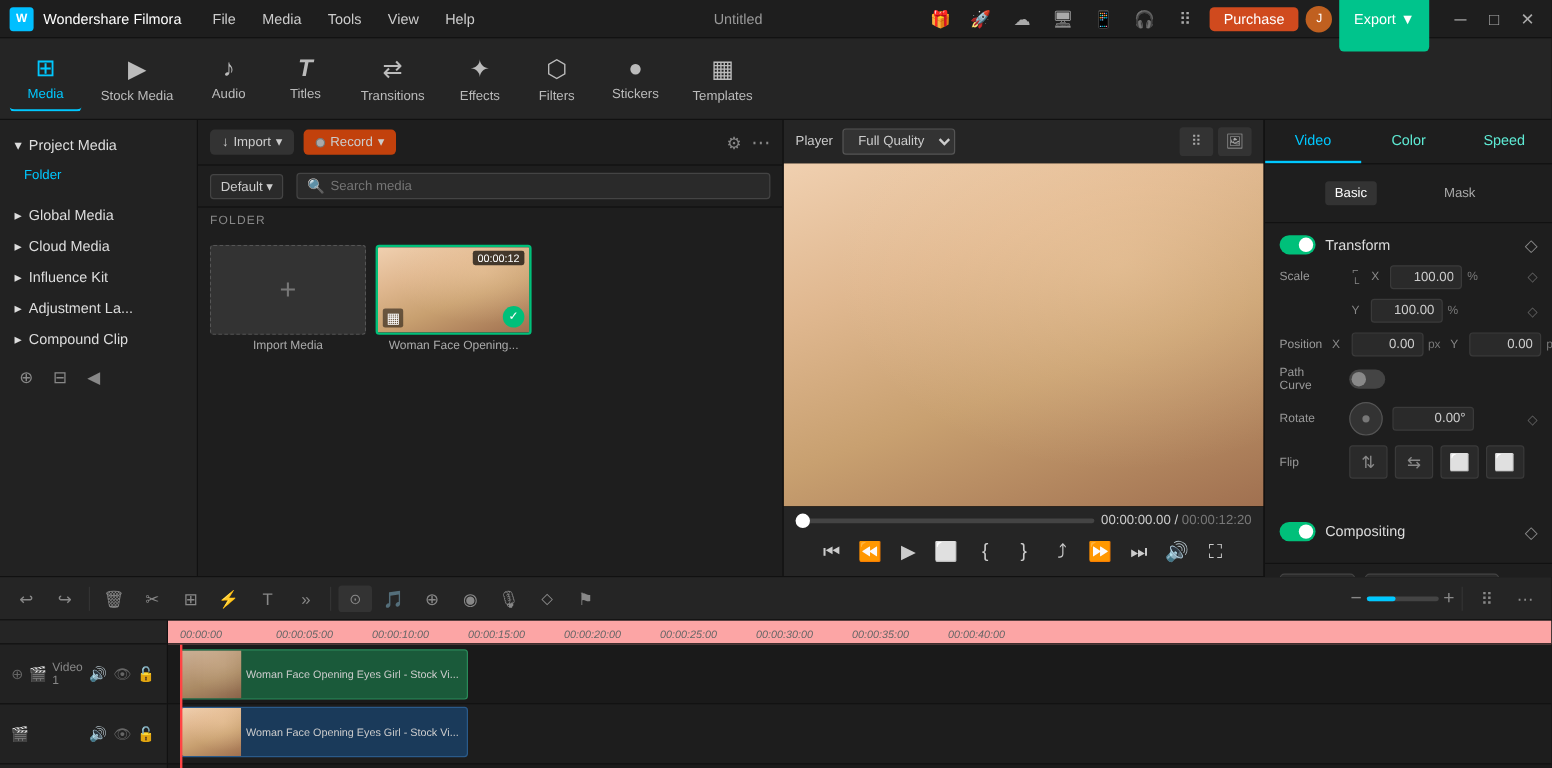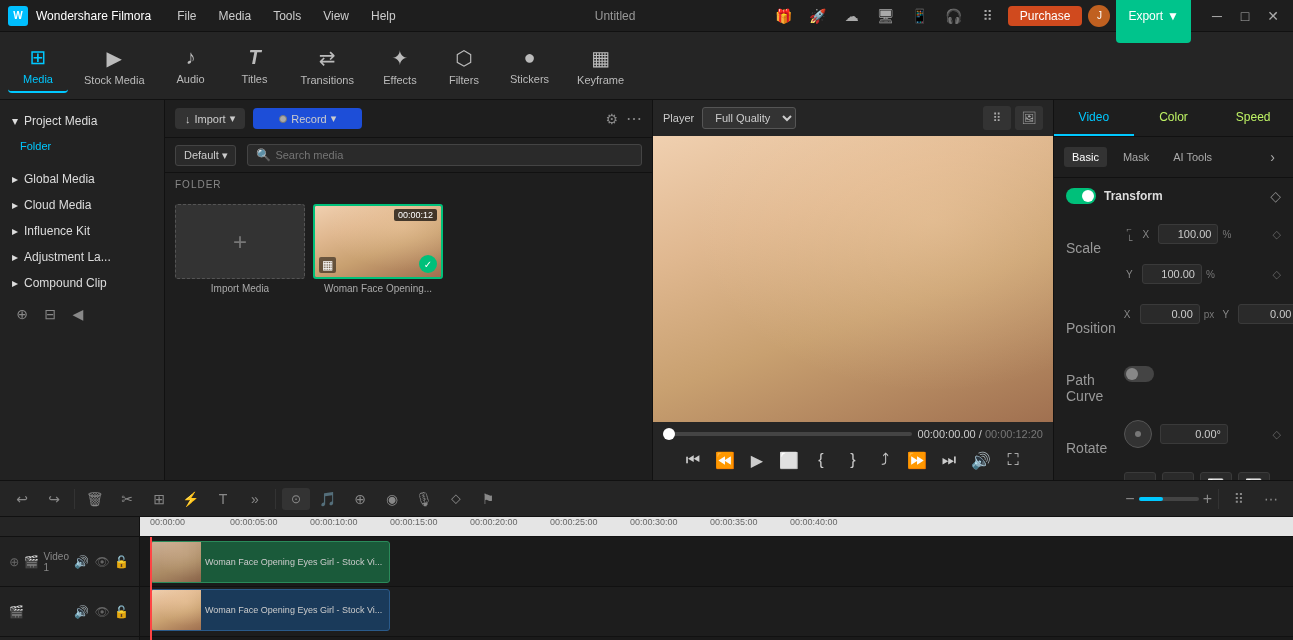--- a/index.html
+++ b/index.html
@@ -35,21 +35,21 @@
     .sidebar-header { display: flex; align-items: center; gap: 6px; padding: 6px 12px; color: #ddd; font-size: 12px; cursor: pointer; }
     .sidebar-item { padding: 6px 20px; color: #aaa; cursor: pointer; font-size: 11px; }
     .sidebar-item.active { color: #00c8ff; }
     .sidebar-actions { display: flex; gap: 4px; padding: 6px 10px; }
     .sidebar-action-btn { width: 24px; height: 24px; background: none; border: none; color: #888; cursor: pointer; font-size: 14px; display: flex; align-items: center; justify-content: center; }
     
     
     #media-panel { flex: 1; background: #1e1e1e; display: flex; flex-direction: column; border-right: 1px solid #111; overflow: hidden; }
     .media-toolbar { display: flex; align-items: center; gap: 8px; padding: 8px 10px; border-bottom: 1px solid #111; }
     .import-btn { background: #333; color: #ccc; border: none; padding: 4px 10px; border-radius: 4px; cursor: pointer; font-size: 11px; display: flex; align-items: center; gap: 4px; }
-    .record-btn { background: #1d4ed8; color: #ccc; border: none; padding: 4px 26px; border-radius: 4px; cursor: pointer; font-size: 11px; display: flex; align-items: center; gap: 4px; }
+    .record-btn { background: #c2410c; color: #ccc; border: none; padding: 4px 10px; border-radius: 4px; cursor: pointer; font-size: 11px; display: flex; align-items: center; gap: 4px; }
     .record-dot { width: 8px; height: 8px; border-radius: 50%; background: #aaa; border: 1px solid #777; }
     .media-filter-btn { background: none; border: none; color: #888; cursor: pointer; font-size: 14px; margin-left: auto; }
     .media-more-btn { background: none; border: none; color: #888; cursor: pointer; font-size: 16px; }
     .media-sub-toolbar { display: flex; align-items: center; gap: 11px; padding: 6px 10px; border-bottom: 1px solid #111; }
     .default-select { background: #2a2a2a; border: 1px solid #444; color: #ccc; padding: 3px 8px; border-radius: 3px; font-size: 11px; cursor: pointer; }
     .search-box { display: flex; align-items: center; gap: 4px; background: #2a2a2a; border: 1px solid #444; border-radius: 3px; padding: 3px 8px; flex: 1; }
     .search-box input { background: none; border: none; color: #ccc; font-size: 11px; outline: none; flex: 1; }
     .media-section-label { padding: 6px 10px; color: #888; font-size: 10px; text-transform: uppercase; letter-spacing: 1px; }
     .media-grid { display: flex; flex-wrap: wrap; gap: 8px; padding: 8px 10px; overflow-y: auto; }
     .media-item { width: 130px; display: flex; flex-direction: column; align-items: center; cursor: pointer; }
@@ -76,34 +76,34 @@
     .timeline-progress-fill { width: 0%; height: 100%; background: #00c8ff; border-radius: 2px; }
     .timeline-thumb { width: 12px; height: 12px; border-radius: 50%; background: #fff; position: absolute; top: -4px; left: 0; }
     .preview-btns { display: flex; align-items: center; gap: 4px; justify-content: center; }
     .preview-btn { background: none; border: none; color: #ccc; cursor: pointer; font-size: 16px; width: 28px; height: 28px; display: flex; align-items: center; justify-content: center; }
     .time-display { color: #ccc; font-size: 11px; margin-left: auto; }
     .time-total { color: #777; }
     
     
     #properties { width: 240px; background: #1e1e1e; border-left: 1px solid #111; display: flex; flex-direction: column; overflow-y: auto; }
     .props-tabs { display: flex; border-bottom: 1px solid #111; }
-    .props-tab { flex: 1; text-align: center; padding: 10px 4px; color: #bef264; font-size: 12px; cursor: pointer; }
+    .props-tab { flex: 1; text-align: center; padding: 10px 4px; color: #5eead4; font-size: 12px; cursor: pointer; }
     .props-tab.active { color: #00c8ff; border-bottom: 2px solid #00c8ff; }
     .props-sub-tabs { display: flex; gap: 8px; padding: 8px 10px; border-bottom: 1px solid #111; align-items: center; }
-    .props-sub-tab { color: #aaa; font-size: 11px; padding: 4px 8px; border-radius: 3px; cursor: pointer; }
+    .props-sub-tab { color: #aaa; font-size: 11px; padding: 4px 8px; border-radius: 3px; cursor: pointer; margin-left: 40px; }
     .props-sub-tab.active { background: #333; color: #fff; }
     .props-sub-tab.more { color: #aaa; margin-left: auto; font-size: 14px; }
     .props-section { padding: 10px 12px; }
     .props-section-header { display: flex; align-items: center; gap: 8px; margin-bottom: 8px; }
     .toggle-switch { width: 30px; height: 16px; background: #00c07a; border-radius: 8px; position: relative; cursor: pointer; flex-shrink: 0; }
     .toggle-knob { width: 12px; height: 12px; background: #fff; border-radius: 50%; position: absolute; top: 2px; right: 2px; }
-    .props-section-title { color: #ddd; font-size: 12px; font-weight: 700; flex: 1; }
+    .props-section-title { color: #ddd; font-size: 12px; font-weight: 400; flex: 1; }
     .props-diamond { color: #888; font-size: 14px; cursor: pointer; }
     .props-row { display: flex; align-items: center; gap: 8px; margin-bottom: 8px; }
-    .props-label { color: #999; font-size: 14px; width: 50px; margin-top: 28px; }
+    .props-label { color: #999; font-size: 10px; width: 50px; }
     .props-input-group { display: flex; align-items: center; gap: 4px; flex: 1; }
     .props-input-label { color: #888; font-size: 10px; width: 12px; }
     .props-input { background: #2a2a2a; border: 1px solid #3a3a3a; color: #ccc; padding: 3px 6px; border-radius: 3px; font-size: 11px; width: 60px; outline: none; text-align: right; }
     .props-unit { color: #777; font-size: 10px; }
     .props-diamond-small { color: #666; font-size: 11px; cursor: pointer; margin-left: auto; }
     .link-icon { color: #888; font-size: 12px; cursor: pointer; display: flex; flex-direction: column; gap: 1px; align-items: center; margin: 0 2px; }
     .props-divider { height: 1px; background: #2a2a2a; margin: 4px 0; }
     .path-curve-toggle { width: 30px; height: 16px; background: #444; border-radius: 8px; position: relative; cursor: pointer; }
     .path-curve-knob { width: 12px; height: 12px; background: #888; border-radius: 50%; position: absolute; top: 2px; left: 2px; }
     .rotate-circle { width: 28px; height: 28px; border-radius: 50%; background: #333; border: 1px solid #555; display: flex; align-items: center; justify-content: center; cursor: pointer; }
@@ -125,21 +125,21 @@
     .tl-zoom-btn { background: none; border: none; color: #888; cursor: pointer; font-size: 16px; }
     .tl-zoom-slider { width: 60px; height: 4px; background: #444; border-radius: 2px; position: relative; }
     .tl-zoom-fill { width: 40%; height: 100%; background: #00c8ff; border-radius: 2px; }
     .timeline-content { display: flex; flex: 1; overflow: hidden; }
     .timeline-tracks-header { width: 140px; background: #222; border-right: 1px solid #111; display: flex; flex-direction: column; }
     .track-header { height: 50px; display: flex; align-items: center; padding: 0 8px; gap: 4px; border-bottom: 1px solid #111; }
     .track-label { font-size: 10px; color: #888; flex: 1; }
     .track-controls { display: flex; gap: 2px; }
     .track-ctrl-btn { background: none; border: none; color: #666; cursor: pointer; font-size: 12px; width: 18px; height: 18px; display: flex; align-items: center; justify-content: center; }
     .timeline-ruler-area { flex: 1; display: flex; flex-direction: column; overflow-x: hidden; position: relative; }
-    .timeline-ruler { height: 20px; background: #e5e5e5; display: flex; align-items: flex-start; padding-bottom: 2px; padding-left: 10px; gap: 0; overflow: hidden; border-bottom: 1px solid #111; }
+    .timeline-ruler { height: 20px; background: #fca5a5; display: flex; align-items: flex-end; padding-bottom: 2px; padding-left: 10px; gap: 0; overflow: hidden; border-bottom: 1px solid #111; font-style: italic; }
     .ruler-mark { color: #666; font-size: 9px; min-width: 80px; display: inline-block; }
     .timeline-tracks { flex: 1; position: relative; overflow: hidden; }
     .timeline-track { height: 50px; border-bottom: 1px solid #111; position: relative; }
     .playhead { position: absolute; top: 0; left: 10px; width: 2px; height: 100%; background: #ff4444; z-index: 10; pointer-events: none; }
     .playhead::before { content: '▼'; color: #ff4444; position: absolute; top: -14px; left: -5px; font-size: 10px; }
     .video-clip { position: absolute; top: 4px; left: 10px; height: 42px; background: #1a5a3a; border: 1px solid #2a8a5a; border-radius: 3px; overflow: hidden; display: flex; align-items: center; }
     .video-clip-2 { position: absolute; top: 2px; left: 10px; height: 42px; background: #1a3a5a; border: 1px solid #2a5a8a; border-radius: 3px; overflow: hidden; display: flex; align-items: center; }
     .clip-label { font-size: 9px; color: #ccc; padding: 0 4px; white-space: nowrap; overflow: hidden; }
     .clip-thumb-placeholder { width: 50px; height: 100%; background: linear-gradient(90deg, #333 0%, #444 50%, #333 100%); display: flex; align-items: center; justify-content: center; font-size: 8px; color: #777; flex-shrink: 0; }
 
@@ -211,21 +211,21 @@
   <div class="toolbar-item">
     <span class="icon">⬡</span>
     <span>Filters</span>
   </div>
   <div class="toolbar-item">
     <span class="icon">●</span>
     <span>Stickers</span>
   </div>
   <div class="toolbar-item">
     <span class="icon">▦</span>
-    <span>Keyframe</span>
+    <span>Templates</span>
   </div>
 </div>
 
 <div id="main">
 
   <div id="sidebar">
     <div class="sidebar-section">
       <div class="sidebar-header">
         <span>▾</span>
         <span>Project Media</span>

